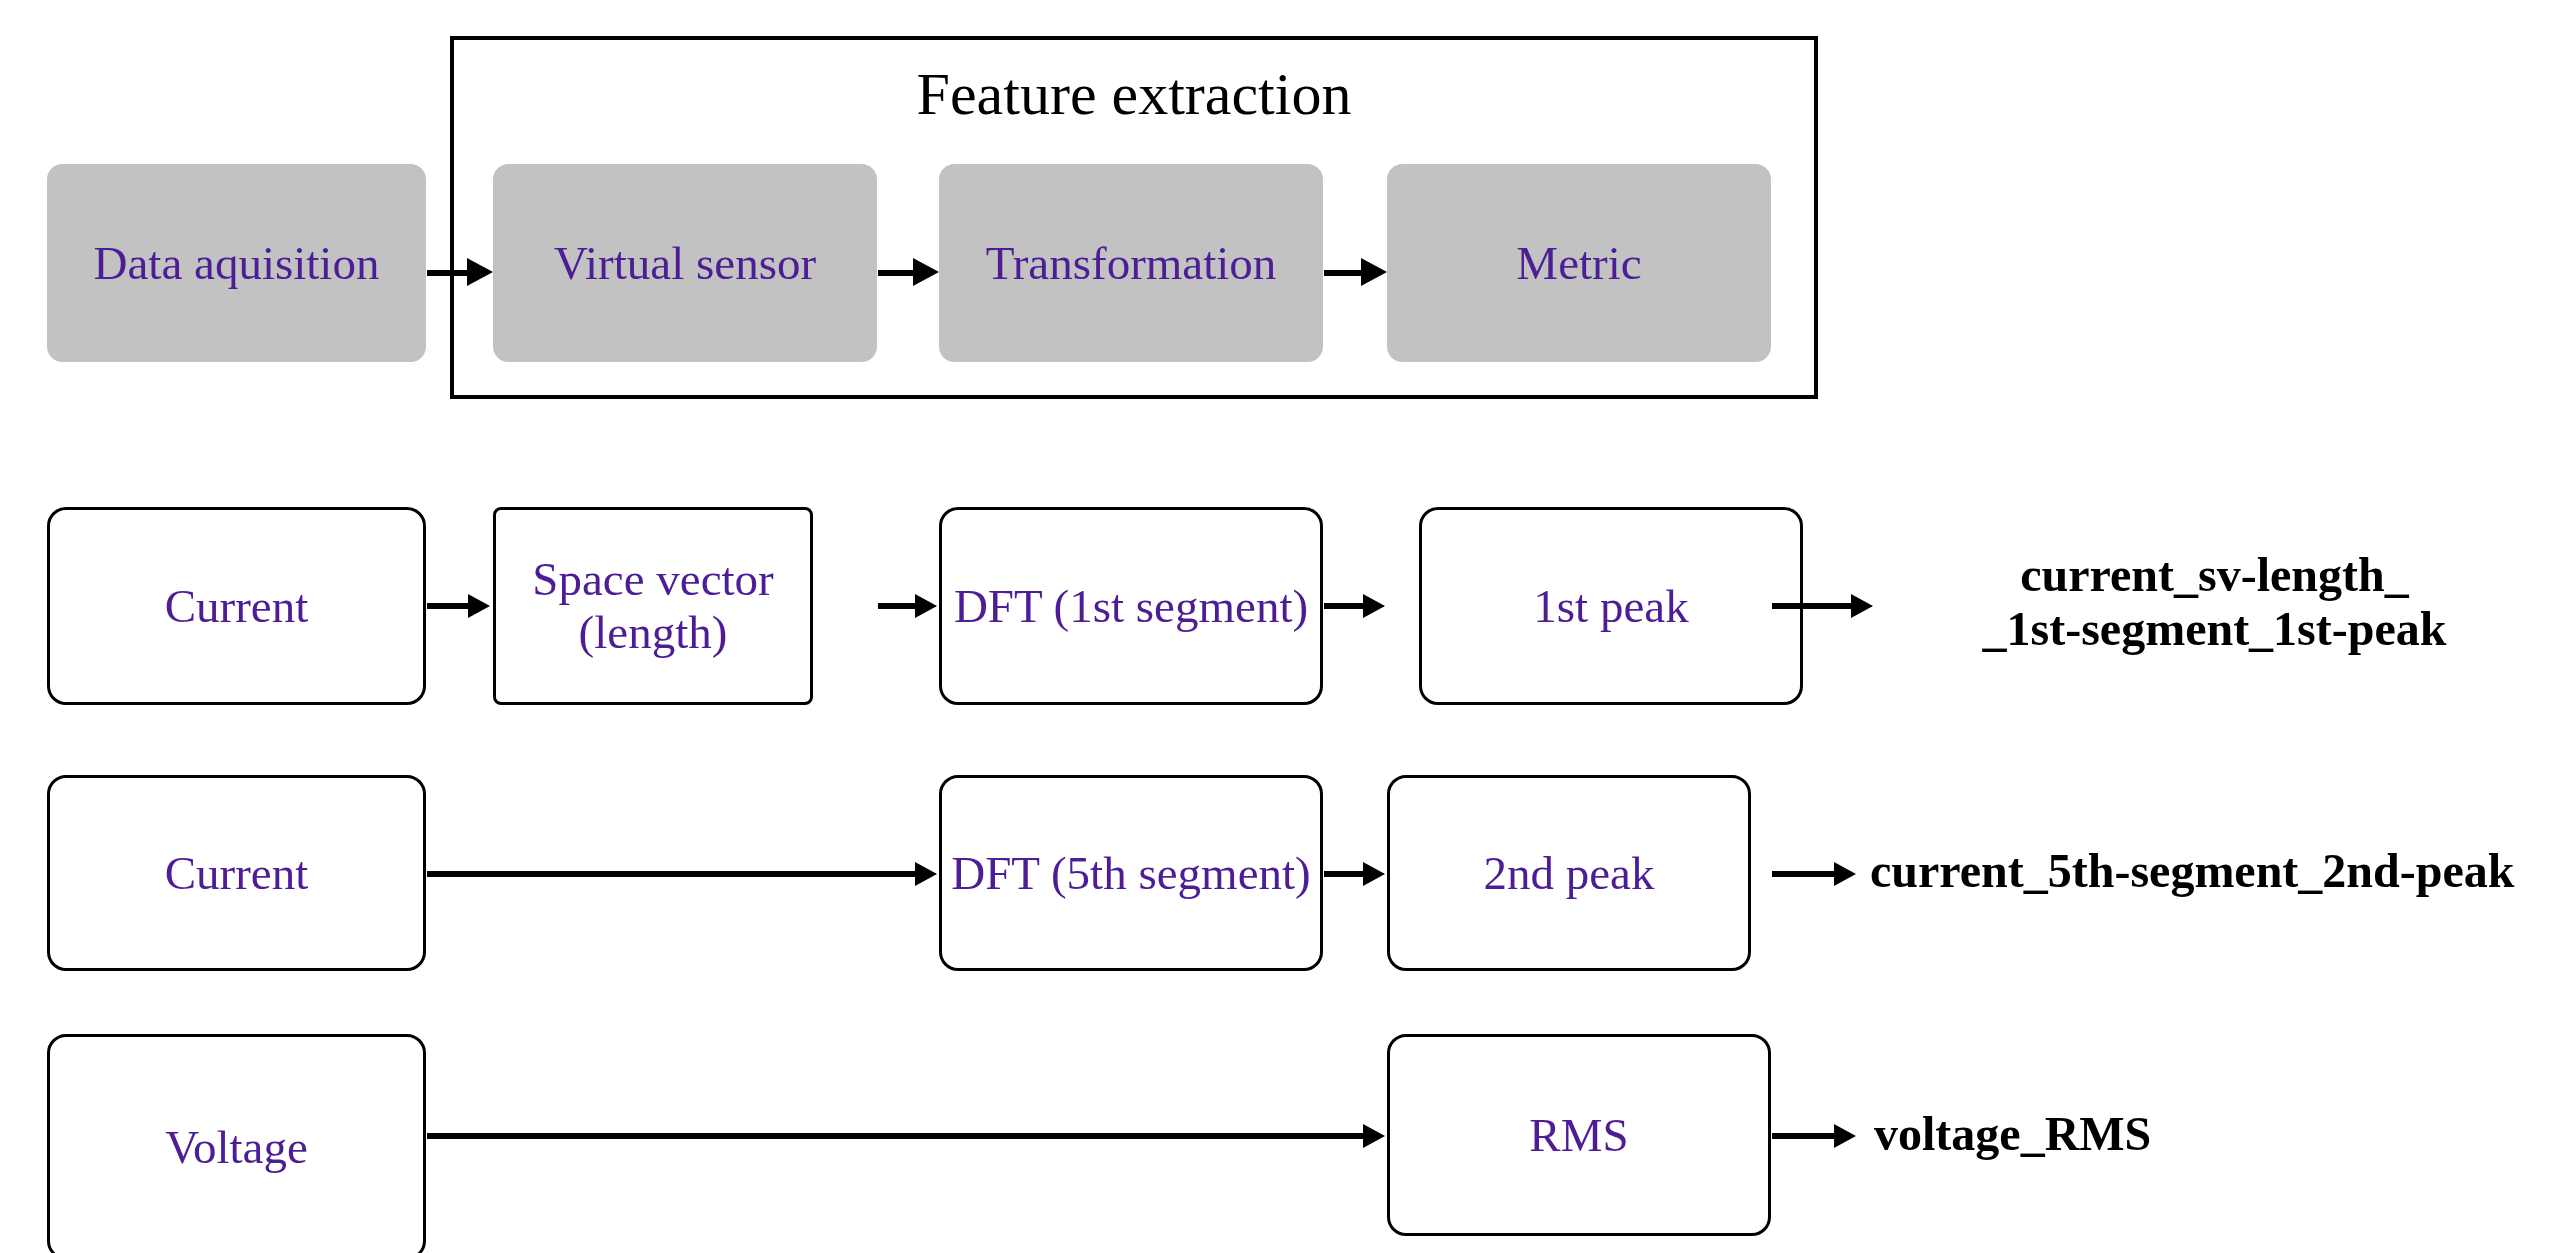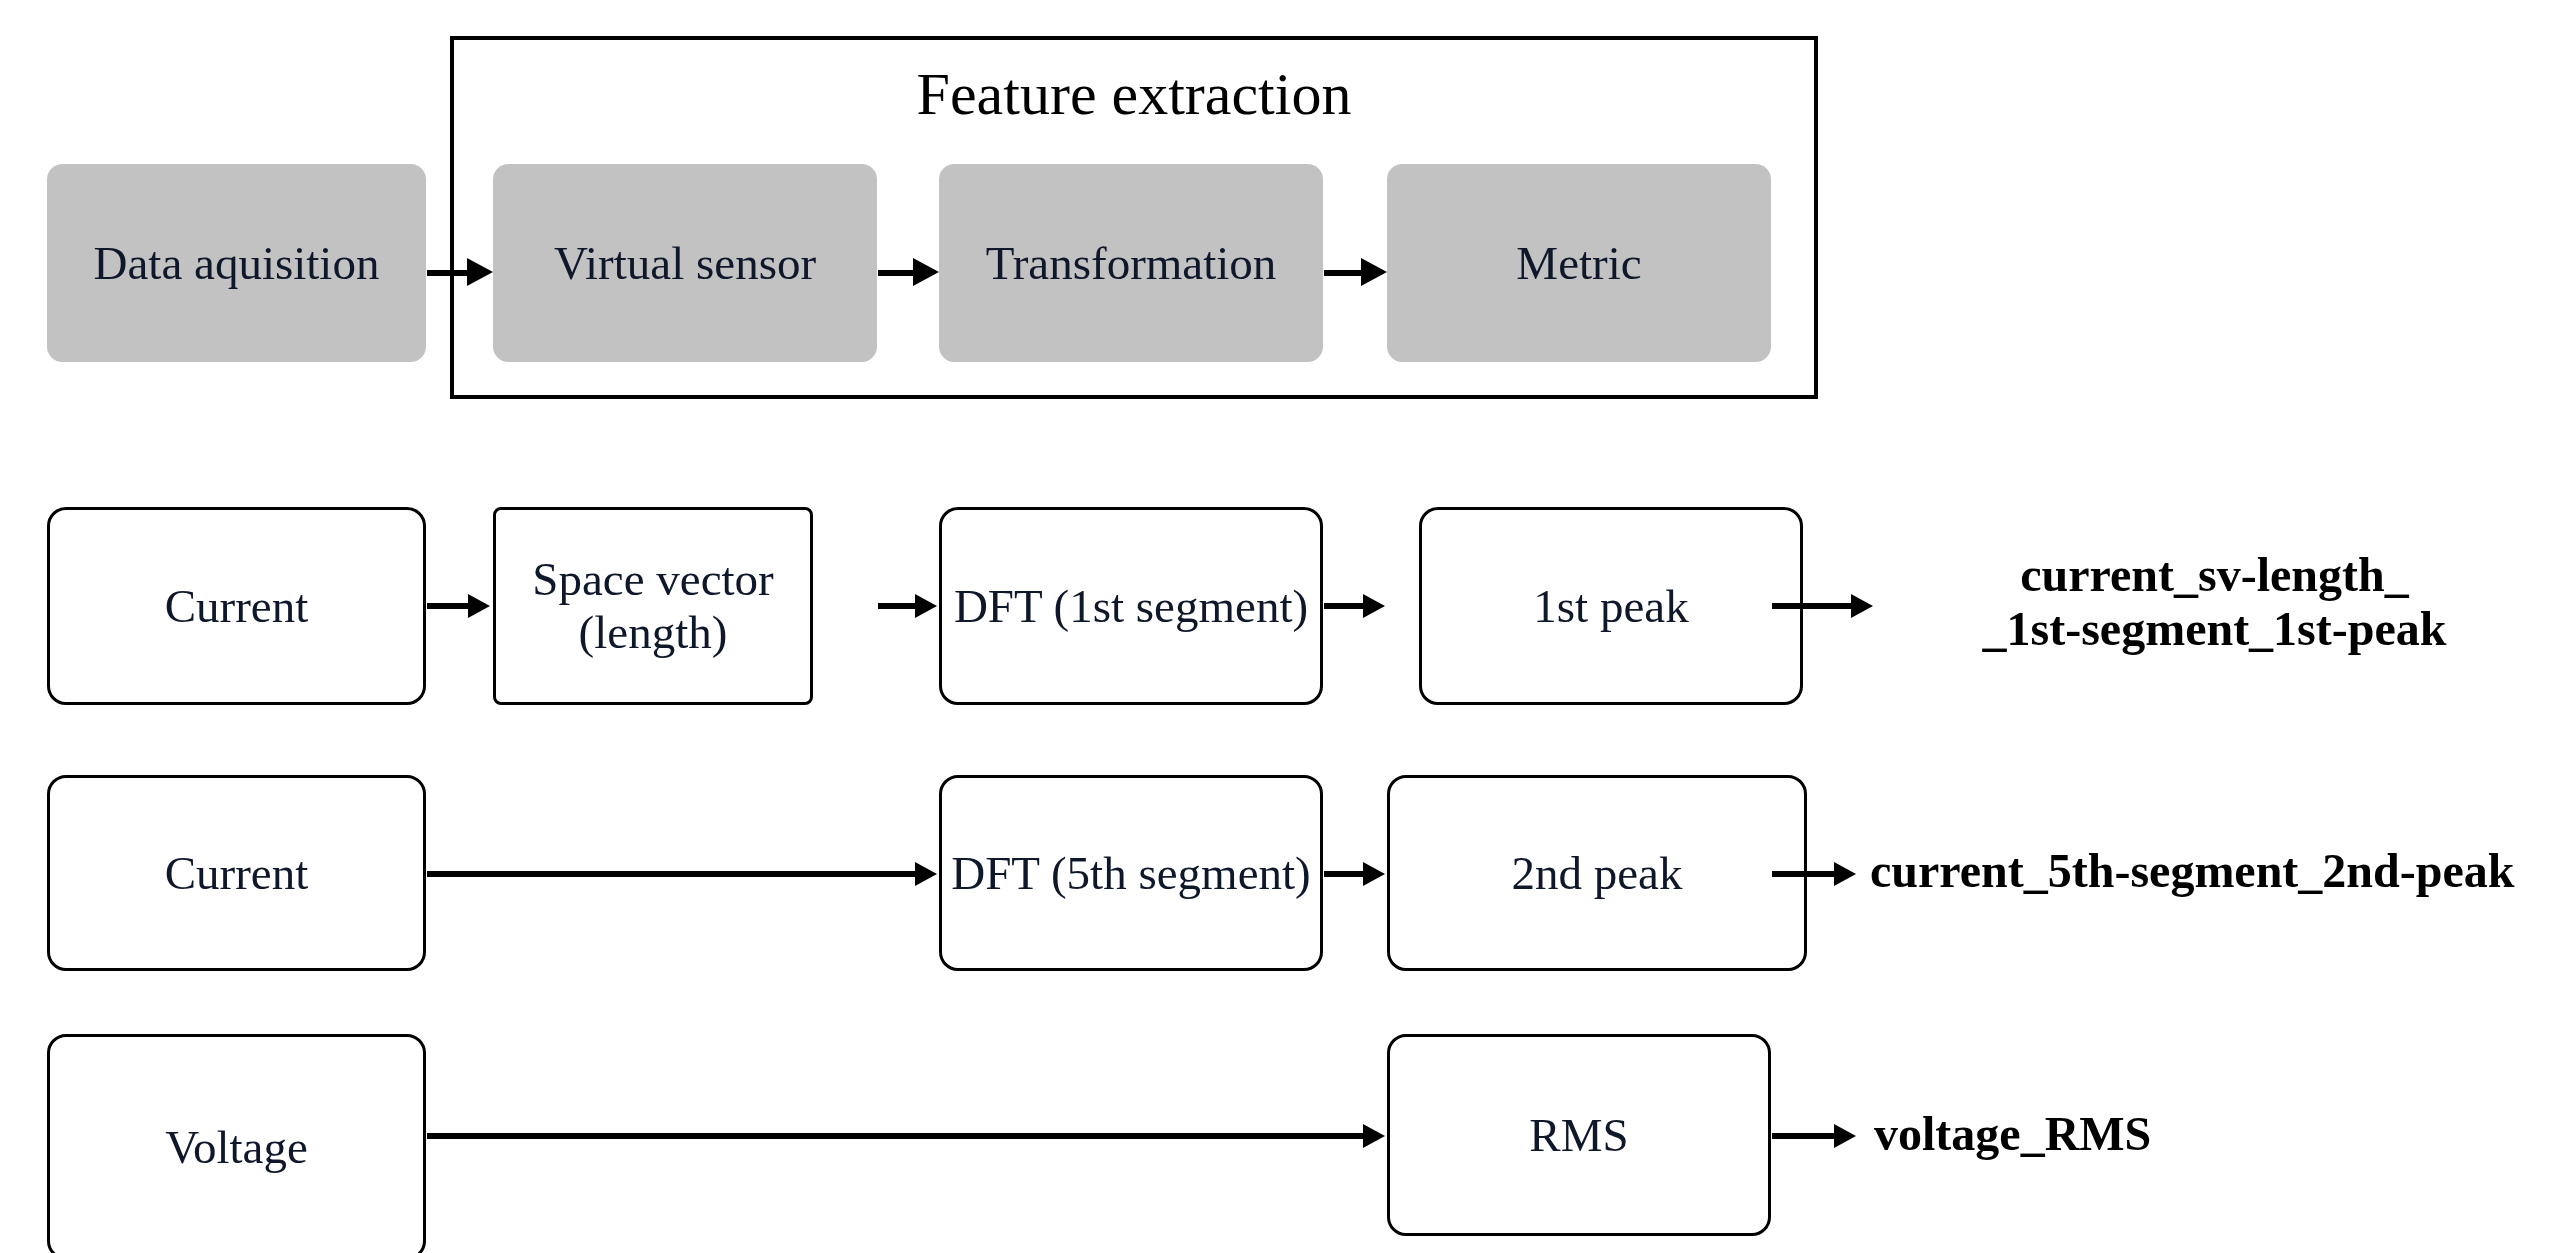--- a/index.html
+++ b/index.html
@@ -5,21 +5,21 @@
   html,body{margin:0;padding:0;background:#ffffff;}
   body{font-family:"Liberation Serif","DejaVu Serif",serif;color:#000;}
   #stage{position:relative;width:2576px;height:1254px;background:#fff;overflow:hidden;}
 
   .node{
     position:absolute;
     box-sizing:border-box;
     display:flex;align-items:center;justify-content:center;
     text-align:center;
     line-height:1.12;
-    color:#0f172a;
+    color:#4c1d95;
   }
   .node.gray{
     background:#c2c2c2;
     border:none;
     border-radius:15.5px;
     font-size:47px;
   }
   .node.plain{
     background:#ffffff;
     border:3.4px solid #000000;
@@ -163,21 +163,21 @@
   <div class="node plain" style="left:939px;top:775px;width:384px;height:196px;">
     <span>DFT
 (5th segment)</span>
   </div>
 
   <div class="conn thin" style="left:1324px;top:874px;width:63px;">
     <div class="shaft" style="width:39px;"></div>
     <div class="head" style="left:39px;"></div>
   </div>
 
-  <div class="node plain" style="left:1387px;top:775px;width:420px;height:196px;">
+  <div class="node plain" style="left:1387px;top:775px;width:364px;height:196px;">
     <span>2nd peak</span>
   </div>
 
   <div class="conn thin" style="left:1772px;top:874px;width:88px;">
     <div class="shaft" style="width:62px;"></div>
     <div class="head" style="left:62px;"></div>
   </div>
 
   <div class="outlabel left" style="left:1870px;top:844px;width:706px;">current_5th-segment_2nd-peak</div>
 

